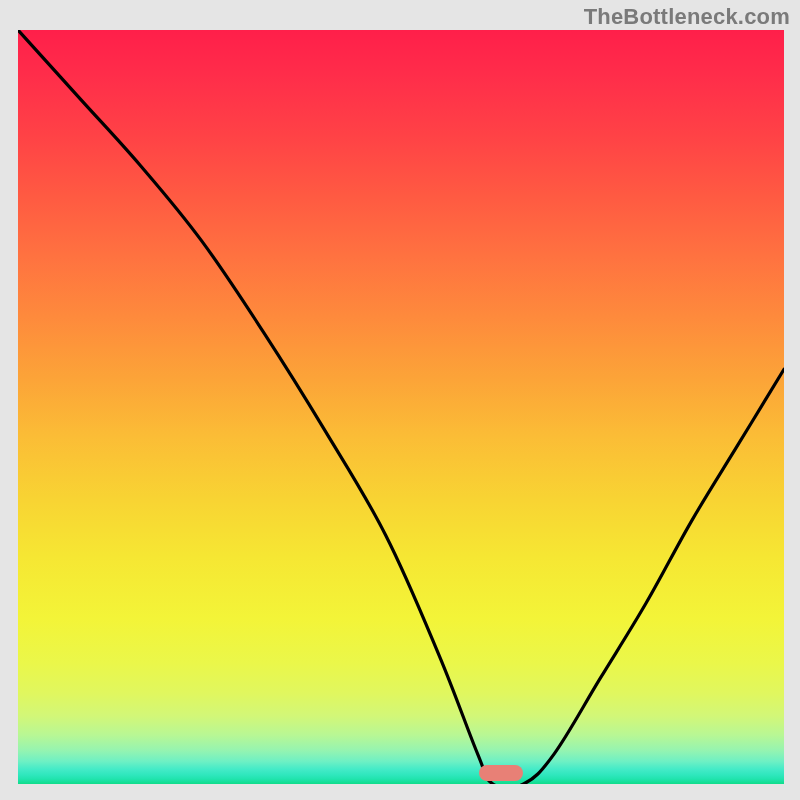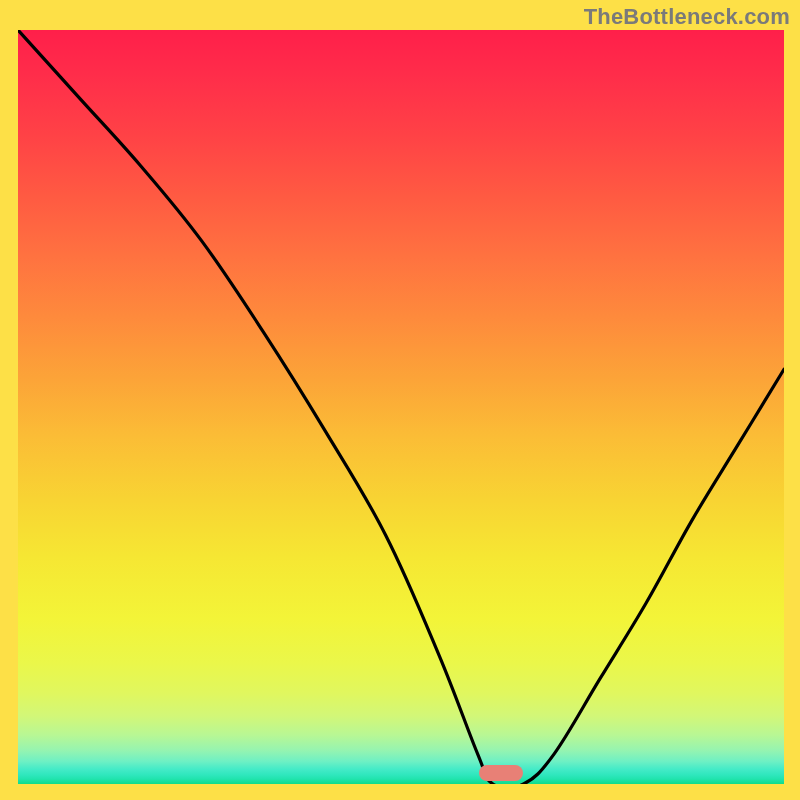--- a/index.html
+++ b/index.html
@@ -8,21 +8,21 @@
     width: 800px;
     height: 800px;
     background: #000;
     overflow: hidden;
     font-family: Arial, Helvetica, sans-serif;
   }
   .frame {
     position: relative;
     width: 800px;
     height: 800px;
-    background: #fde047;
+    background: #e5e5e5;
     text-decoration: underline;
   }
   .watermark {
     position: absolute;
     top: 4px;
     right: 10px;
     color: #7a7a7a;
     font-size: 22px;
     font-weight: 600;
     letter-spacing: 0.2px;

